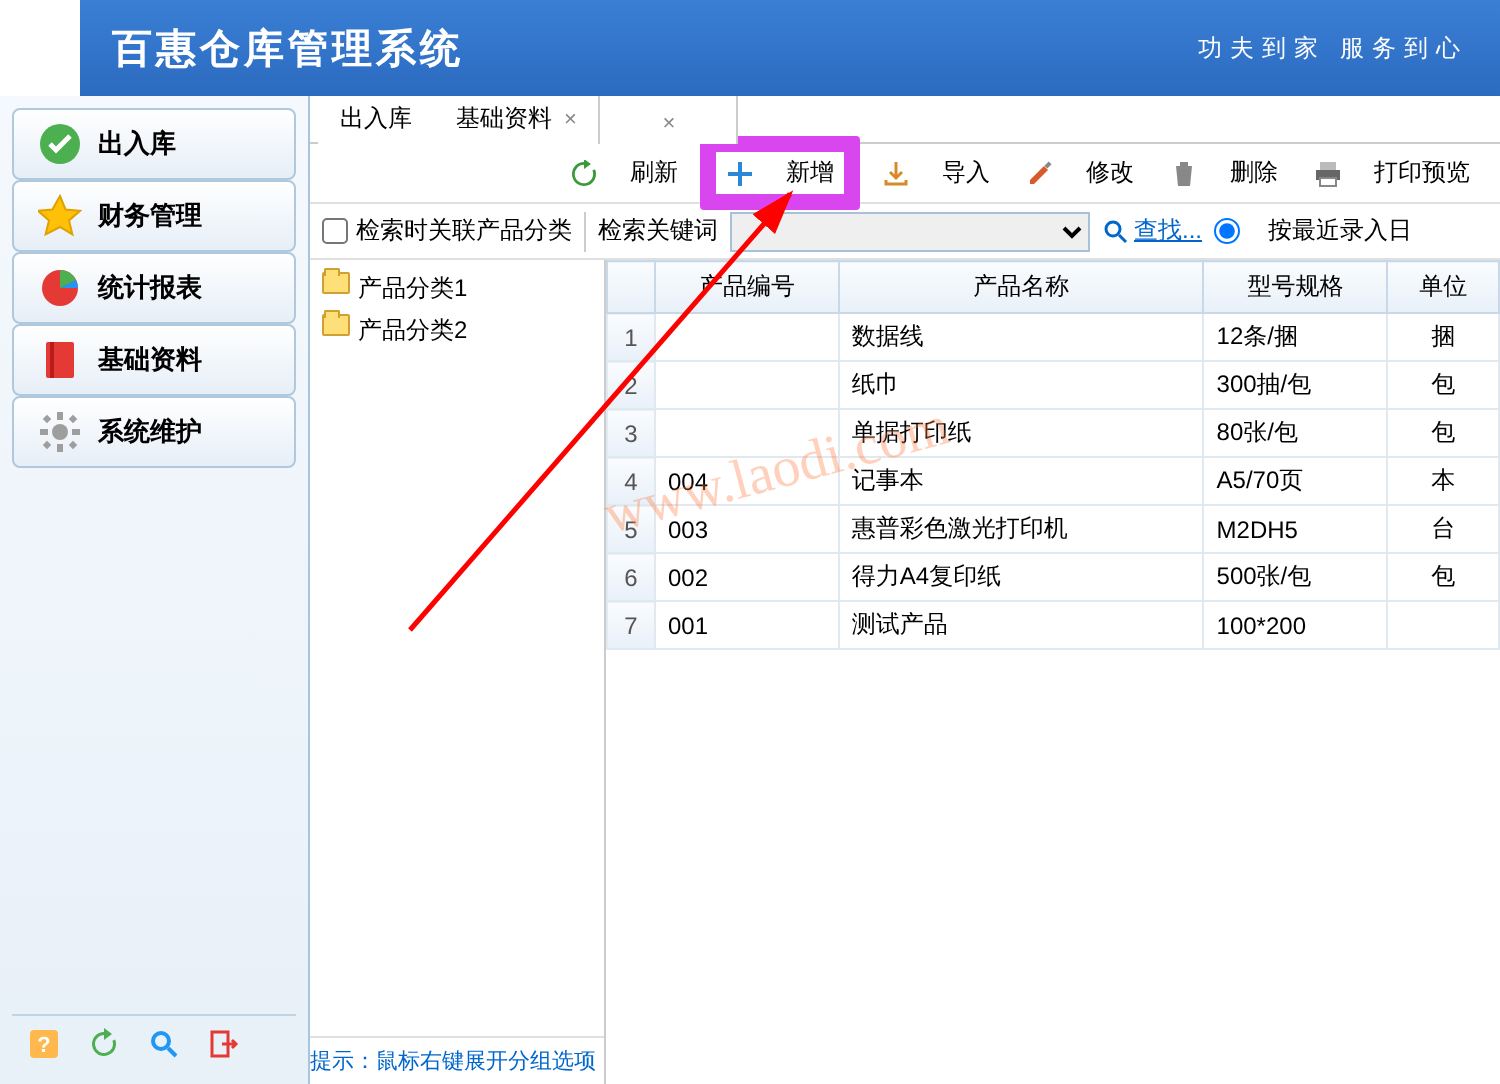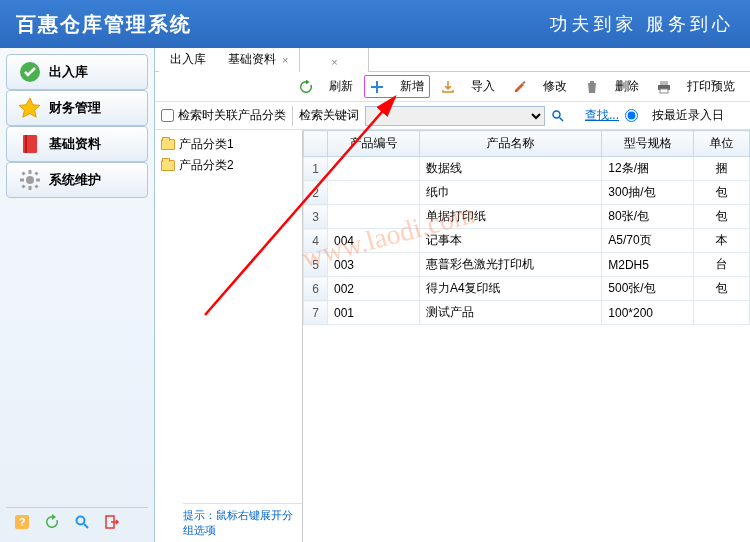--- a/index.html
+++ b/index.html
@@ -1,55 +1,55 @@
 <!DOCTYPE html>
 <html><head>
 <meta charset="utf-8">
 <style>
 * { box-sizing: border-box; margin: 0; padding: 0; }
 body { font-family: "Microsoft YaHei", Arial, sans-serif; font-size: 12px; background: #fff; width: 750px; height: 542px; overflow: hidden; position: relative; }
 
-.header { background: linear-gradient(#3a7fd5, #2b6bc0); height: 48px; display: flex; align-items: center; padding: 0 16px; color: #fff; justify-content: space-between; }
+.header { background: linear-gradient(#3a7fd5, #2b6bc0); height: 48px; display: flex; align-items: center; padding: 0 16px; color: #fff; justify-content: space-between; margin-left: 40px; }
 .header-title { font-size: 20px; font-weight: bold; letter-spacing: 2px; }
-.header-slogan { font-size: 18px; letter-spacing: 4px; font-family: KaiTi, serif; }
+.header-slogan { font-size: 12px; letter-spacing: 4px; font-family: KaiTi, serif; }
 
 .main { display: flex; height: 494px; }
 
 .sidebar { width: 155px; background: linear-gradient(#f5f9fd, #e8f0f8); border-right: 1px solid #a8c5e0; display: flex; flex-direction: column; padding: 6px; gap: 4px; }
 .nav-btn { height: 36px; border: 1px solid #b0c8de; border-radius: 4px; background: linear-gradient(#fff, #e6eef7); display: flex; align-items: center; gap: 8px; padding: 0 12px; cursor: pointer; font-size: 13px; font-weight: bold; }
 .nav-icon { width: 22px; height: 22px; display: flex; align-items: center; justify-content: center; }
 
 .sidebar-spacer { flex: 1; }
 .bottom-icons { display: flex; gap: 14px; padding: 6px 8px; border-top: 1px solid #c0d4e8; }
 .bottom-icon { width: 16px; height: 16px; cursor: pointer; }
 
 .content { flex: 1; display: flex; flex-direction: column; overflow: hidden; }
 
 .tabs { height: 24px; display: flex; align-items: flex-end; padding-left: 4px; background: #fff; border-bottom: 1px solid #ccc; gap: 0; }
 .tab { padding: 4px 10px; border: 1px solid transparent; border-bottom: none; cursor: pointer; position: relative; top: 1px; background: #fff; display: flex; align-items: center; gap: 6px; }
 .tab.active { border-color: #ccc; background: #fff; z-index: 2; flex-direction: column; }
 .tab-close { cursor: pointer; color: #888; font-size: 11px; }
 
 .toolbar { height: 30px; display: flex; align-items: center; gap: 4px; padding: 0 8px; border-bottom: 1px solid #e0e0e0; justify-content: flex-end; }
 .tool-btn { display: flex; align-items: center; gap: 16px; padding: 3px 6px; cursor: pointer; border: 1px solid transparent; border-radius: 2px; }
-.tool-btn.highlight { border: 1px solid #d946ef; padding: 2px 5px; align-items: center; }
+.tool-btn.highlight { border: 8px solid #d946ef; padding: 2px 5px; align-items: center; }
 .tool-icon { width: 14px; height: 14px; }
 
 .searchbar { height: 28px; display: flex; align-items: center; padding: 0 6px; border-bottom: 1px solid #e0e0e0; gap: 6px; }
 .checkbox-wrap { display: flex; align-items: center; gap: 4px; }
 .search-label { }
 .search-select { flex: 1; height: 20px; border: 1px solid #a8c0d8; max-width: 180px; }
-.search-link { color: #0066cc; text-decoration: underline; cursor: pointer; display: flex; align-items: center; gap: 20px; }
+.search-link { color: #0066cc; text-decoration: underline; cursor: pointer; display: flex; align-items: center; gap: 2px; }
 .radio-wrap { display: flex; align-items: center; gap: 14px; }
 
 .split { flex: 1; display: flex; overflow: hidden; }
 .tree-pane { width: 148px; border-right: 1px solid #ccc; display: flex; flex-direction: column; }
 .tree { flex: 1; padding: 4px 6px; overflow: auto; }
-.tree-node { display: flex; align-items: center; gap: 4px; padding: 2px 0; cursor: pointer; }
-.tree-hint { color: #0066cc; font-size: 11px; padding: 4px 0; border-top: 1px solid #e0e0e0; margin-left: 28px; }
+.tree-node { display: flex; align-items: flex-start; gap: 4px; padding: 2px 0; cursor: pointer; }
+.tree-hint { color: #0066cc; font-size: 11px; padding: 4px 0; border-top: 1px solid #e0e0e0; }
 
 .table-pane { flex: 1; overflow: auto; }
 table { border-collapse: collapse; width: 100%; }
 th { background: linear-gradient(#fafcfe, #e8f0f8); border: 1px solid #c8d8e8; padding: 4px 6px; font-weight: normal; text-align: center; }
 td { border: 1px solid #e0e8f0; padding: 3px 6px; text-align: center; }
 td.rownum { background: linear-gradient(#fafcfe, #e8f0f8); width: 24px; text-align: center; color: #555; }
 td.left { text-align: left; }
 
 .folder-icon { display: inline-block; width: 14px; height: 11px; background: #ffe078; border: 1px solid #d0a030; border-radius: 1px; position: relative; }
 .folder-icon::before { content: ""; position: absolute; top: -3px; left: 0; width: 6px; height: 3px; background: #ffe078; border: 1px solid #d0a030; border-bottom: none; border-radius: 1px 1px 0 0; }
@@ -79,20 +79,30 @@
           </span>
           <span>出入库</span>
         </div>
         <div class="nav-btn">
           <span class="nav-icon">
             <svg viewBox="0 0 22 22">
               <path d="M11 1l2.8 6.8 7.2.6-5.5 4.8 1.7 7L11 16.5 3.8 20.2l1.7-7L0 8.4l7.2-.6z" fill="#ffc107" stroke="#e0a000"></path>
             </svg>
           </span>
           <span>财务管理</span>
+        </div>
+        <div class="nav-btn">
+          <span class="nav-icon">
+            <svg viewBox="0 0 22 22">
+              <circle cx="11" cy="11" r="9" fill="#e53935"></circle>
+              <path d="M11 11V2a9 9 0 0 1 8 5z" fill="#4caf50"></path>
+              <path d="M11 11l8-4a9 9 0 0 1 1 4z" fill="#2196f3"></path>
+            </svg>
+          </span>
+          <span>统计报表</span>
         </div>
         <div class="nav-btn">
           <span class="nav-icon">
             <svg viewBox="0 0 22 22">
               <rect x="4" y="2" width="14" height="18" rx="1" fill="#e53935"></rect>
               <rect x="6" y="2" width="2" height="18" fill="#b71c1c"></rect>
             </svg>
           </span>
           <span>基础资料</span>
         </div>

